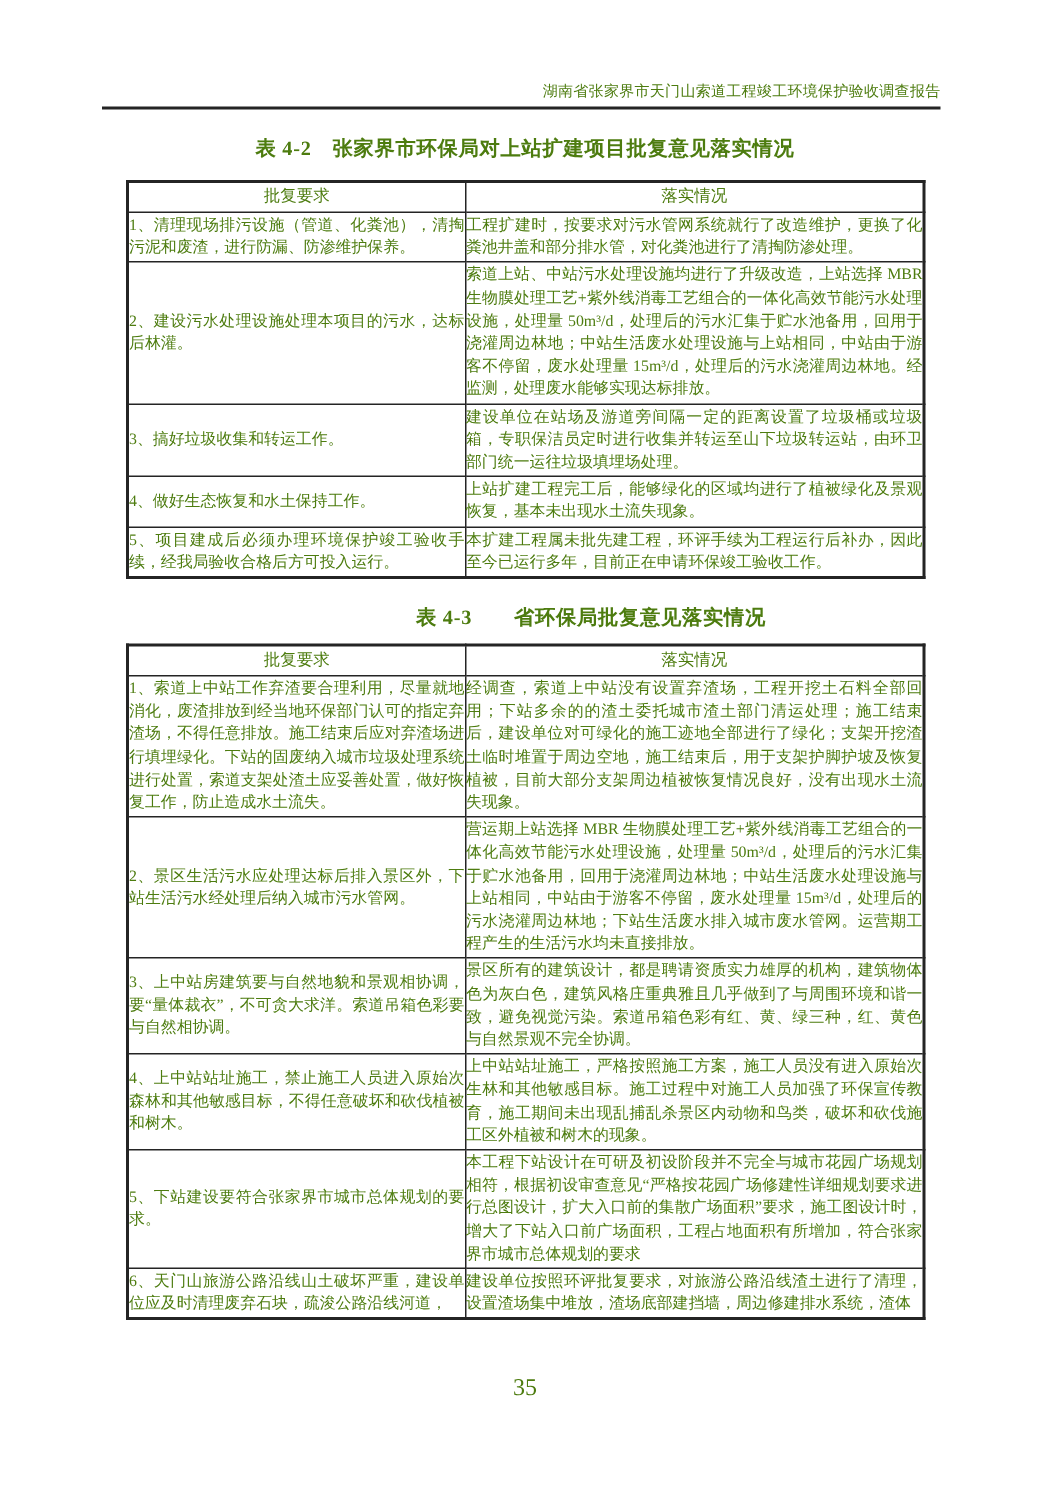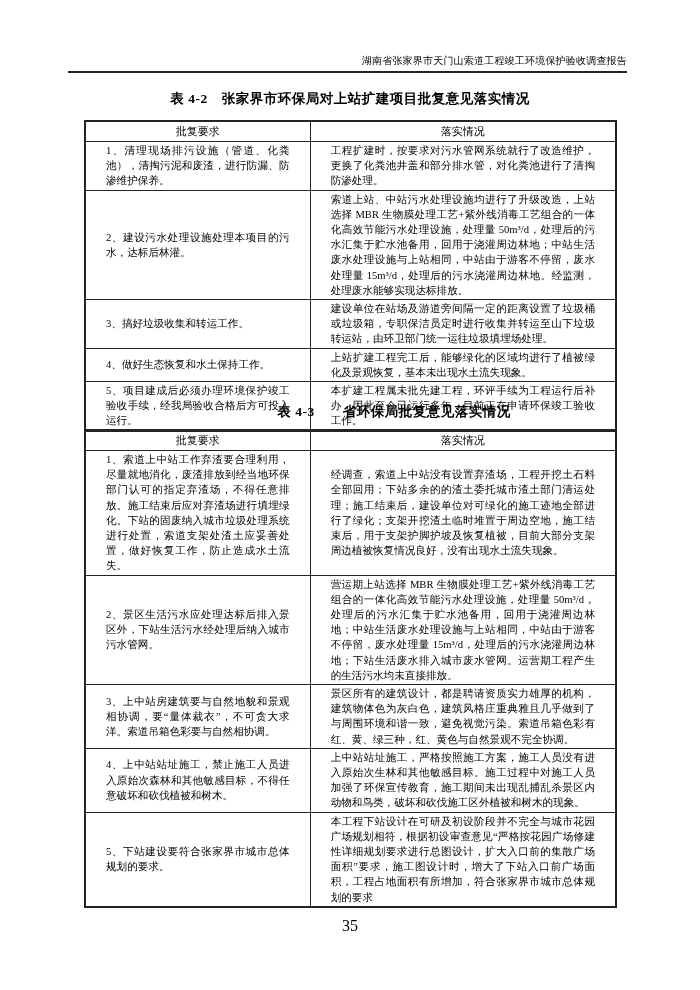--- a/index.html
+++ b/index.html
@@ -2,21 +2,21 @@
 <html><head>
 <meta charset="utf-8">
 <style>
   html, body { margin: 0; padding: 0; }
   .page {
     position: relative;
     width: 700px;
     height: 990px;
     background: #ffffff;
     font-family: "Liberation Serif", "DejaVu Serif", serif;
-    color: #000000;
+    color: #4d7c0f;
     overflow: hidden;
   }
   .doc-header {
     position: absolute;
     top: 54px;
     left: 68px;
     width: 559px;
     text-align: right;
     font-size: 10px;
     letter-spacing: 0.2px;
@@ -59,21 +59,21 @@
   .review-table th {
     border: 1px solid #242424;
     font-weight: normal;
     font-size: 11px;
     text-align: center;
     height: 17px;
     padding: 1px 17px;
   }
   .review-table td {
     border: 1px solid #242424;
-    padding: 1px 20px;
+    padding: 1px 0;
     vertical-align: middle;
     text-align: justify;
   }
   .page-number {
     position: absolute;
     top: 917px;
     left: 0;
     width: 700px;
     text-align: center;
     font-size: 16px;
@@ -151,18 +151,22 @@
         <td>景区所有的建筑设计，都是聘请资质实力雄厚的机构，建筑物体色为灰白色，建筑风格庄重典雅且几乎做到了与周围环境和谐一致，避免视觉污染。索道吊箱色彩有红、黄、绿三种，红、黄色与自然景观不完全协调。</td>
       </tr>
       <tr>
         <td>4、上中站站址施工，禁止施工人员进入原始次森林和其他敏感目标，不得任意破坏和砍伐植被和树木。</td>
         <td>上中站站址施工，严格按照施工方案，施工人员没有进入原始次生林和其他敏感目标。施工过程中对施工人员加强了环保宣传教育，施工期间未出现乱捕乱杀景区内动物和鸟类，破坏和砍伐施工区外植被和树木的现象。</td>
       </tr>
       <tr>
         <td>5、下站建设要符合张家界市城市总体规划的要求。</td>
         <td>本工程下站设计在可研及初设阶段并不完全与城市花园广场规划相符，根据初设审查意见“严格按花园广场修建性详细规划要求进行总图设计，扩大入口前的集散广场面积”要求，施工图设计时，增大了下站入口前广场面积，工程占地面积有所增加，符合张家界市城市总体规划的要求</td>
       </tr>
+      <tr>
+        <td>6、天门山旅游公路沿线山土破坏严重，建设单位应及时清理废弃石块，疏浚公路沿线河道，</td>
+        <td>建设单位按照环评批复要求，对旅游公路沿线渣土进行了清理，设置渣场集中堆放，渣场底部建挡墙，周边修建排水系统，渣体</td>
+      </tr>
     </tbody>
   </table>
 
   <div class="page-number">35</div>
 
 </div>
 
 </body></html>

